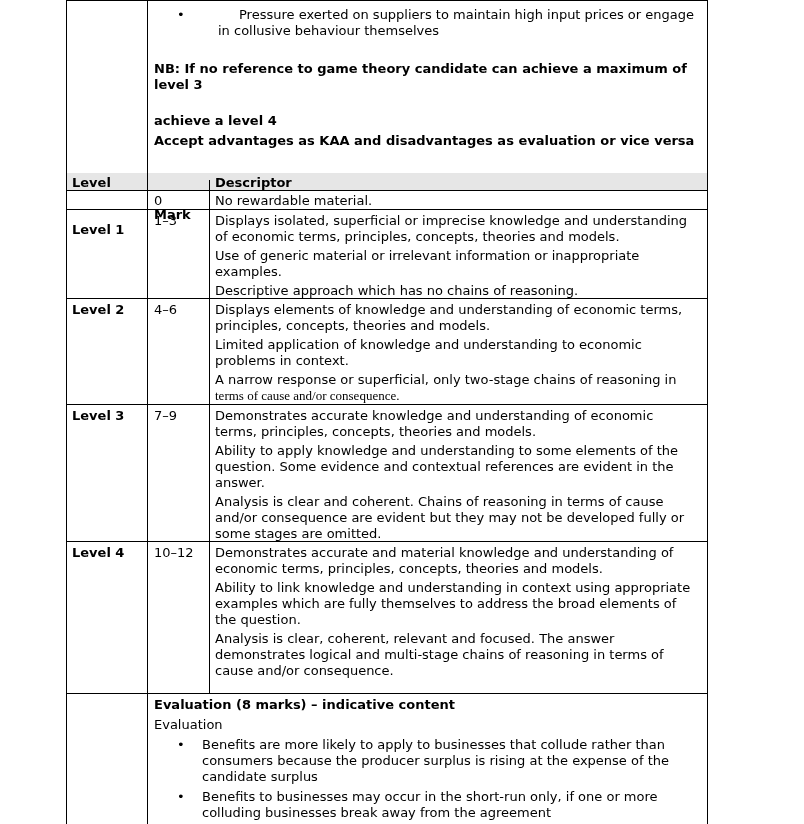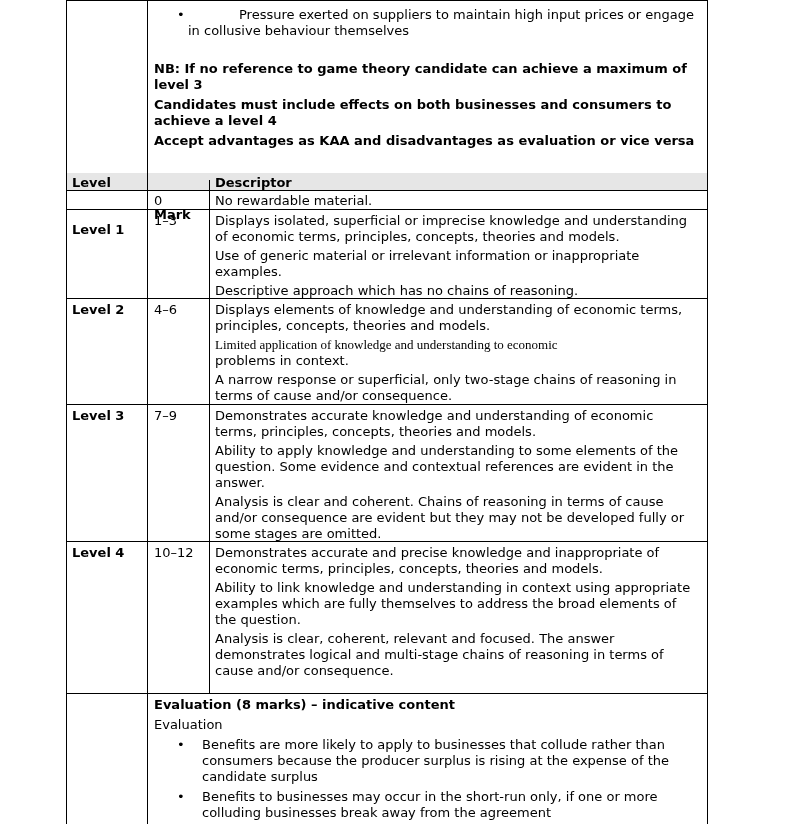--- a/index.html
+++ b/index.html
@@ -27,25 +27,24 @@
 <div class="page">
 
   <div class="frame-top"></div>
   <div class="frame-left"></div>
   <div class="frame-right"></div>
 
   <div class="vline" style="left:147px; top:0; height:173px;"></div>
 
   <span class="bullet" style="left:177px; top:7px;">•</span>
   <span class="txt" style="left:202px; top:7px;margin-left:37px;">Pressure exerted on suppliers to maintain high input prices or engage</span>
-  <span class="txt" style="left:188px; top:23px;">in collusive behaviour themselves</span>
+  <span class="txt" style="left:218px; top:23px;">in collusive behaviour themselves</span>
 
   <span class="txt b" style="left:154px; top:61px;">NB: If no reference to game theory candidate can achieve a maximum of</span>
   <span class="txt b" style="left:154px; top:77px;">level 3</span>
-  <span class="txt b" style="left:154px; top:97px;">Candidates must include effects on both businesses and consumers to</span>
   <span class="txt b" style="left:154px; top:113px;">achieve a level 4</span>
   <span class="txt b" style="left:154px; top:133px;">Accept advantages as KAA and disadvantages as evaluation or vice versa</span>
 
   <div class="gray-band"></div>
 
   <div class="vline" style="left:147px; top:173px; height:521px;"></div>
   <div class="vline" style="left:209px; top:180px; height:514px;"></div>
 
   <span class="txt b" style="left:72px; top:175px;">Level</span>
   <span class="txt b" style="left:154px; top:175px;margin-top:32px;">Mark</span>
@@ -71,43 +70,43 @@
     <span class="txt" style="left:215px; top:248px;">Use of generic material or irrelevant information or inappropriate</span>
     <span class="txt" style="left:215px; top:264px;">examples.</span>
     <span class="txt" style="left:215px; top:283px;">Descriptive approach which has no chains of reasoning.</span>
   </div>
 
   <div>
     <span class="txt b" style="left:72px; top:302px;">Level 2</span>
     <span class="txt" style="left:154px; top:302px;">4–6</span>
     <span class="txt" style="left:215px; top:302px;">Displays elements of knowledge and understanding of economic terms,</span>
     <span class="txt" style="left:215px; top:318px;">principles, concepts, theories and models.</span>
-    <span class="txt" style="left:215px; top:337px;font-family:Liberation Serif, serif;">Limited application of knowledge and understanding to economic</span>
+    <span class="txt" style="left:215px; top:337px;">Limited application of knowledge and understanding to economic</span>
     <span class="txt" style="left:215px; top:353px;">problems in context.</span>
     <span class="txt" style="left:215px; top:372px;">A narrow response or superficial, only two-stage chains of reasoning in</span>
-    <span class="txt" style="left:215px; top:388px;">terms of cause and/or consequence.</span>
+    <span class="txt" style="left:215px; top:388px;font-family:Liberation Serif, serif;">terms of cause and/or consequence.</span>
   </div>
 
   <div>
     <span class="txt b" style="left:72px; top:408px;">Level 3</span>
     <span class="txt" style="left:154px; top:408px;">7–9</span>
     <span class="txt" style="left:215px; top:408px;">Demonstrates accurate knowledge and understanding of economic</span>
     <span class="txt" style="left:215px; top:424px;">terms, principles, concepts, theories and models.</span>
     <span class="txt" style="left:215px; top:443px;">Ability to apply knowledge and understanding to some elements of the</span>
     <span class="txt" style="left:215px; top:459px;">question. Some evidence and contextual references are evident in the</span>
     <span class="txt" style="left:215px; top:475px;">answer.</span>
     <span class="txt" style="left:215px; top:494px;">Analysis is clear and coherent. Chains of reasoning in terms of cause</span>
     <span class="txt" style="left:215px; top:510px;">and/or consequence are evident but they may not be developed fully or</span>
     <span class="txt" style="left:215px; top:526px;">some stages are omitted.</span>
   </div>
 
   <div>
     <span class="txt b" style="left:72px; top:545px;">Level 4</span>
     <span class="txt" style="left:154px; top:545px;">10–12</span>
-    <span class="txt" style="left:215px; top:545px;">Demonstrates accurate and precise knowledge and inappropriate of</span>
+    <span class="txt" style="left:215px; top:545px;">Demonstrates accurate and material knowledge and understanding of</span>
     <span class="txt" style="left:215px; top:561px;">economic terms, principles, concepts, theories and models.</span>
     <span class="txt" style="left:215px; top:580px;">Ability to link knowledge and understanding in context using appropriate</span>
     <span class="txt" style="left:215px; top:596px;">examples which are fully themselves to address the broad elements of</span>
     <span class="txt" style="left:215px; top:612px;">the question.</span>
     <span class="txt" style="left:215px; top:631px;">Analysis is clear, coherent, relevant and focused. The answer</span>
     <span class="txt" style="left:215px; top:647px;">demonstrates logical and multi-stage chains of reasoning in terms of</span>
     <span class="txt" style="left:215px; top:663px;">cause and/or consequence.</span>
   </div>
 
   <div class="vline" style="left:147px; top:693px; height:131px;"></div>

